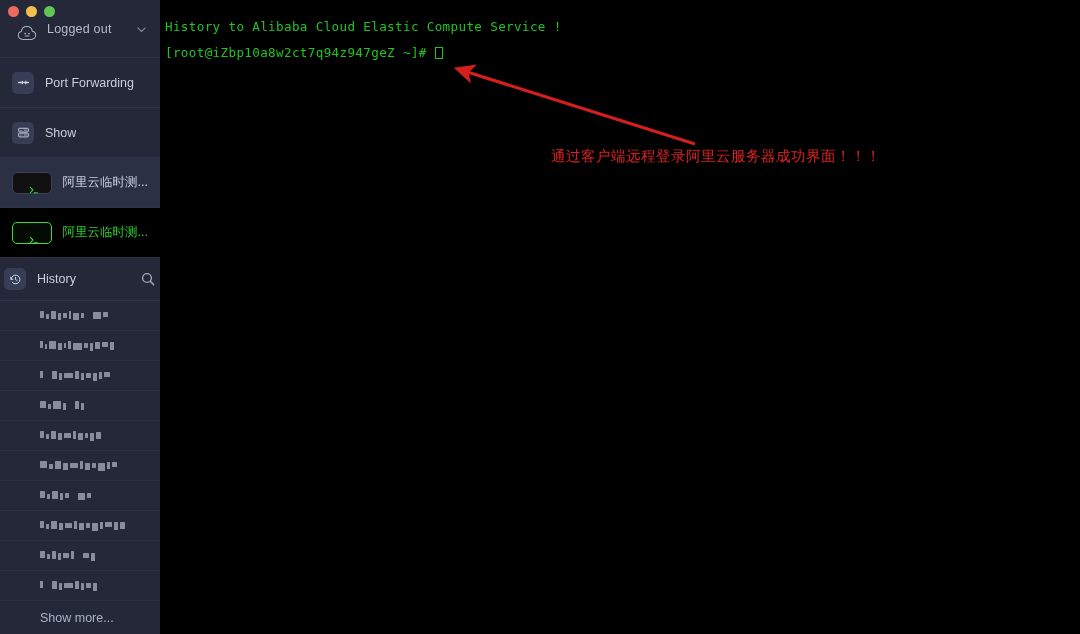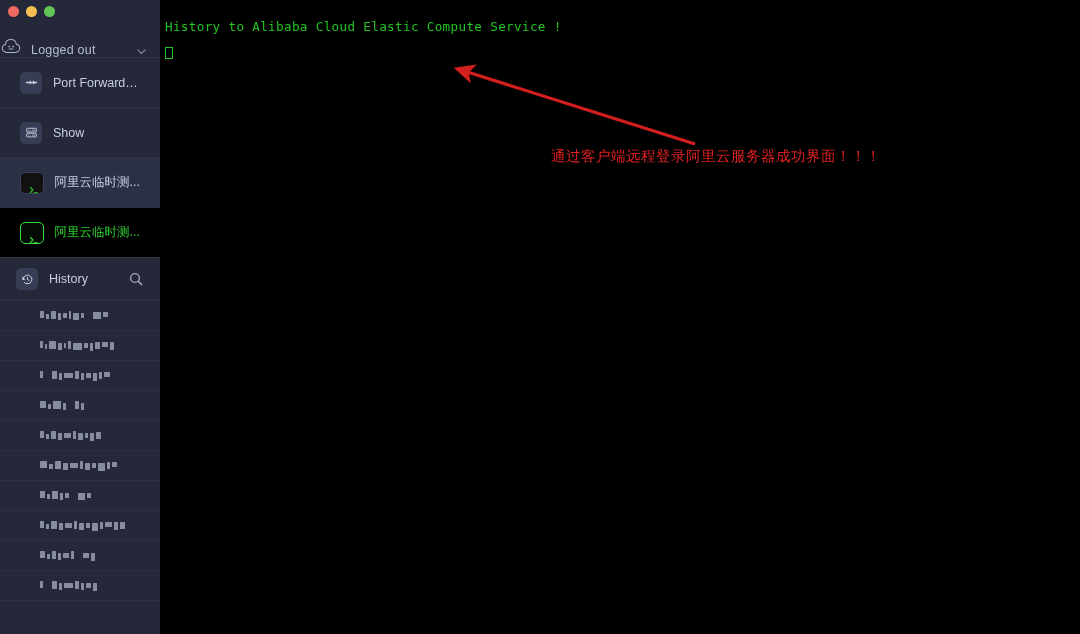--- a/index.html
+++ b/index.html
@@ -33,40 +33,40 @@
     gap:7px;
   }
   .light { width:11px; height:11px; border-radius:50%; }
   .light.red    { background:#ec6a5f; }
   .light.yellow { background:#f4bf50; }
   .light.green  { background:#61c454; }
 
   .account {
     height:36px;
     display:flex;
-    align-items:flex-end;
-    padding:0 12px 0 0;
+    align-items:flex-start;
+    padding:0 12px 0 16px;
     gap:9px;
     border-bottom:1px solid #2d3347;
   }
   .account .cloud { width:22px; height:22px; flex:0 0 22px; }
   .account .label {
     flex:1;
     color:#b6bdd0;
     font-size:12.5px;
     letter-spacing:.2px;
     white-space:nowrap;
   }
   .account .chev { width:13px; height:13px; flex:0 0 13px; opacity:.75; }
 
   .navrow {
     height:50px;
     display:flex;
     align-items:center;
-    padding:0 20px;
+    padding:0 12px;
     gap:11px;
     border-bottom:1px solid #2d3347;
     position:relative;
   }
   .navrow.sel { background:#2b3045; }
   .navrow.active { background:#000000; }
   .tile {
     width:22px; height:22px; flex:0 0 22px;
     border-radius:5px;
     background:#373d54;
@@ -86,21 +86,21 @@
     white-space:nowrap;
     overflow:hidden;
     text-overflow:ellipsis;
   }
   .navrow.active .txt { color:#2fd02f; }
 
   .histrow {
     height:43px;
     display:flex;
     align-items:center;
-    padding:0 16px;
+    padding:0 4px;
     gap:11px;
     border-bottom:1px solid #2d3347;
   }
   .histrow .txt { flex:1; color:#c8cee0; font-size:12.5px; }
   .searchbtn { width:16px; height:16px; opacity:.85; }
 
   .hitem {
     height:30px;
     display:flex;
     align-items:center;
@@ -393,25 +393,26 @@
             <i style="width: 3px; height: 7px; margin-top: 2px;"></i>
             <i style="width: 9px; height: 5px; margin-top: 0px;"></i>
             <i style="width: 4px; height: 8px; margin-top: -2px;"></i>
             <i style="width: 3px; height: 7px; margin-top: 1px;"></i>
             <i style="width: 5px; height: 5px; margin-top: -1px;"></i>
             <i style="width: 4px; height: 8px; margin-top: 2px;"></i>
           </span>
         </div>
       </div>
 
+    <div class="showmore">Show more...</div>
   </div>
 
   <div class="term">
     <div class="tline">History to Alibaba Cloud Elastic Compute Service !</div>
-    <div class="tline"><span class="cursor"></span></div>
+    <div class="tline"><span>[root@iZbp10a8w2ct7q94z947geZ ~]# </span><span class="cursor"></span></div>
 
     <svg class="arrowsvg" width="270" height="110" viewBox="0 0 270 110">
       <defs>
         <marker id="ah" markerWidth="7" markerHeight="7" refX="5.2" refY="3.5" orient="auto">
           <path d="M6.6,3.5 L0,0.4 L1.7,3.5 L0,6.6 Z" fill="#d41f1f"></path>
         </marker>
       </defs>
       <line x1="250" y1="84" x2="13" y2="9" stroke="#d41f1f" stroke-width="3.2" marker-end="url(#ah)"></line>
     </svg>
 

